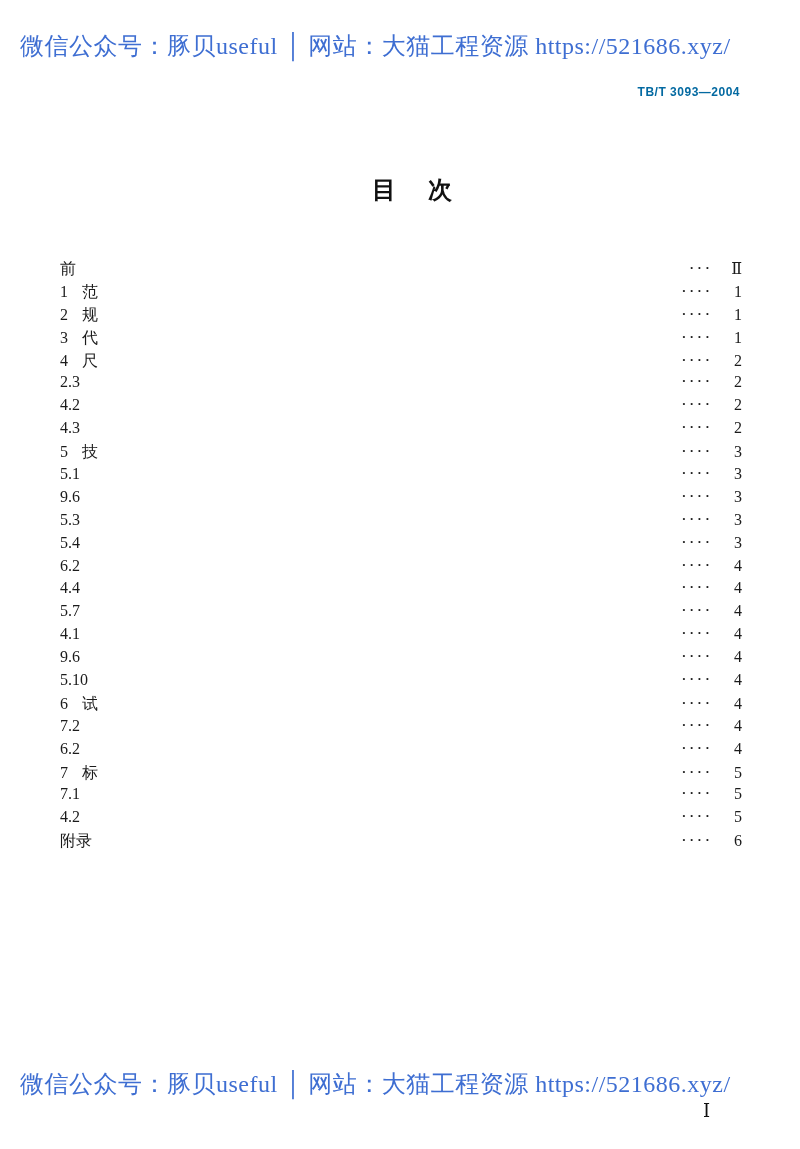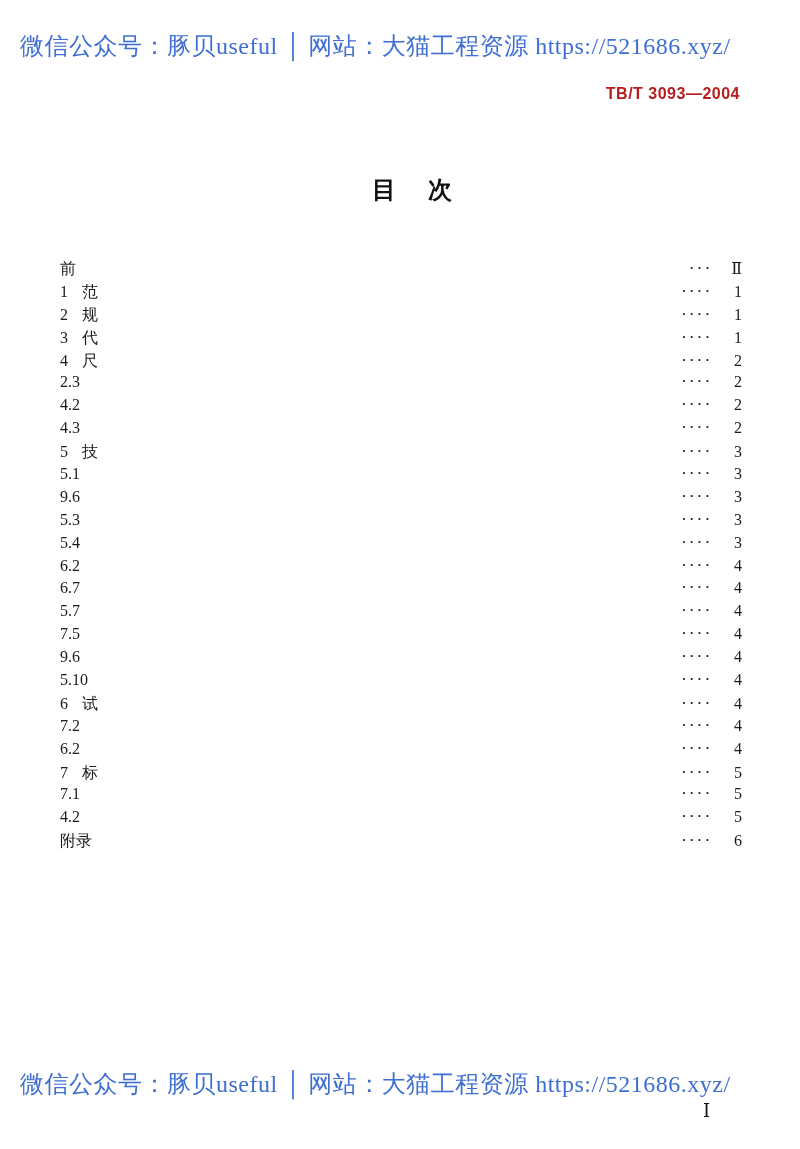--- a/index.html
+++ b/index.html
@@ -21,22 +21,22 @@
     font-family:"Liberation Serif","DejaVu Serif",serif;
   }
   .watermark.top{top:30px;}
   .watermark.bottom{top:1068px;}
   
   .doc-code{
     position:absolute;
     top:85px;right:60px;
     font-family:"Liberation Sans","DejaVu Sans",sans-serif;
     font-weight:700;
-    font-size:16px;
-    color:#b91c1c;
+    font-size:12px;
+    color:#0369a1;
     letter-spacing:0.5px;
   }
   
   .title{
     position:absolute;
     top:174px;left:12px;width:100%;
     text-align:center;
     font-size:24px;
     font-weight:700;
     color:#111;
@@ -187,35 +187,35 @@
         <span class="t-page">3</span>
       </div>
       <div class="toc-row">
         <span class="t-num">6.2</span>
         <span class="t-title"></span>
         <span class="t-fill"></span>
         <span class="t-dots">····</span>
         <span class="t-page">4</span>
       </div>
       <div class="toc-row">
-        <span class="t-num">6.7</span>
+        <span class="t-num">4.4</span>
         <span class="t-title"></span>
         <span class="t-fill"></span>
         <span class="t-dots">····</span>
         <span class="t-page">4</span>
       </div>
       <div class="toc-row">
         <span class="t-num">5.7</span>
         <span class="t-title"></span>
         <span class="t-fill"></span>
         <span class="t-dots">····</span>
         <span class="t-page">4</span>
       </div>
       <div class="toc-row">
-        <span class="t-num">7.5</span>
+        <span class="t-num">4.1</span>
         <span class="t-title"></span>
         <span class="t-fill"></span>
         <span class="t-dots">····</span>
         <span class="t-page">4</span>
       </div>
       <div class="toc-row">
         <span class="t-num">9.6</span>
         <span class="t-title"></span>
         <span class="t-fill"></span>
         <span class="t-dots">····</span>

